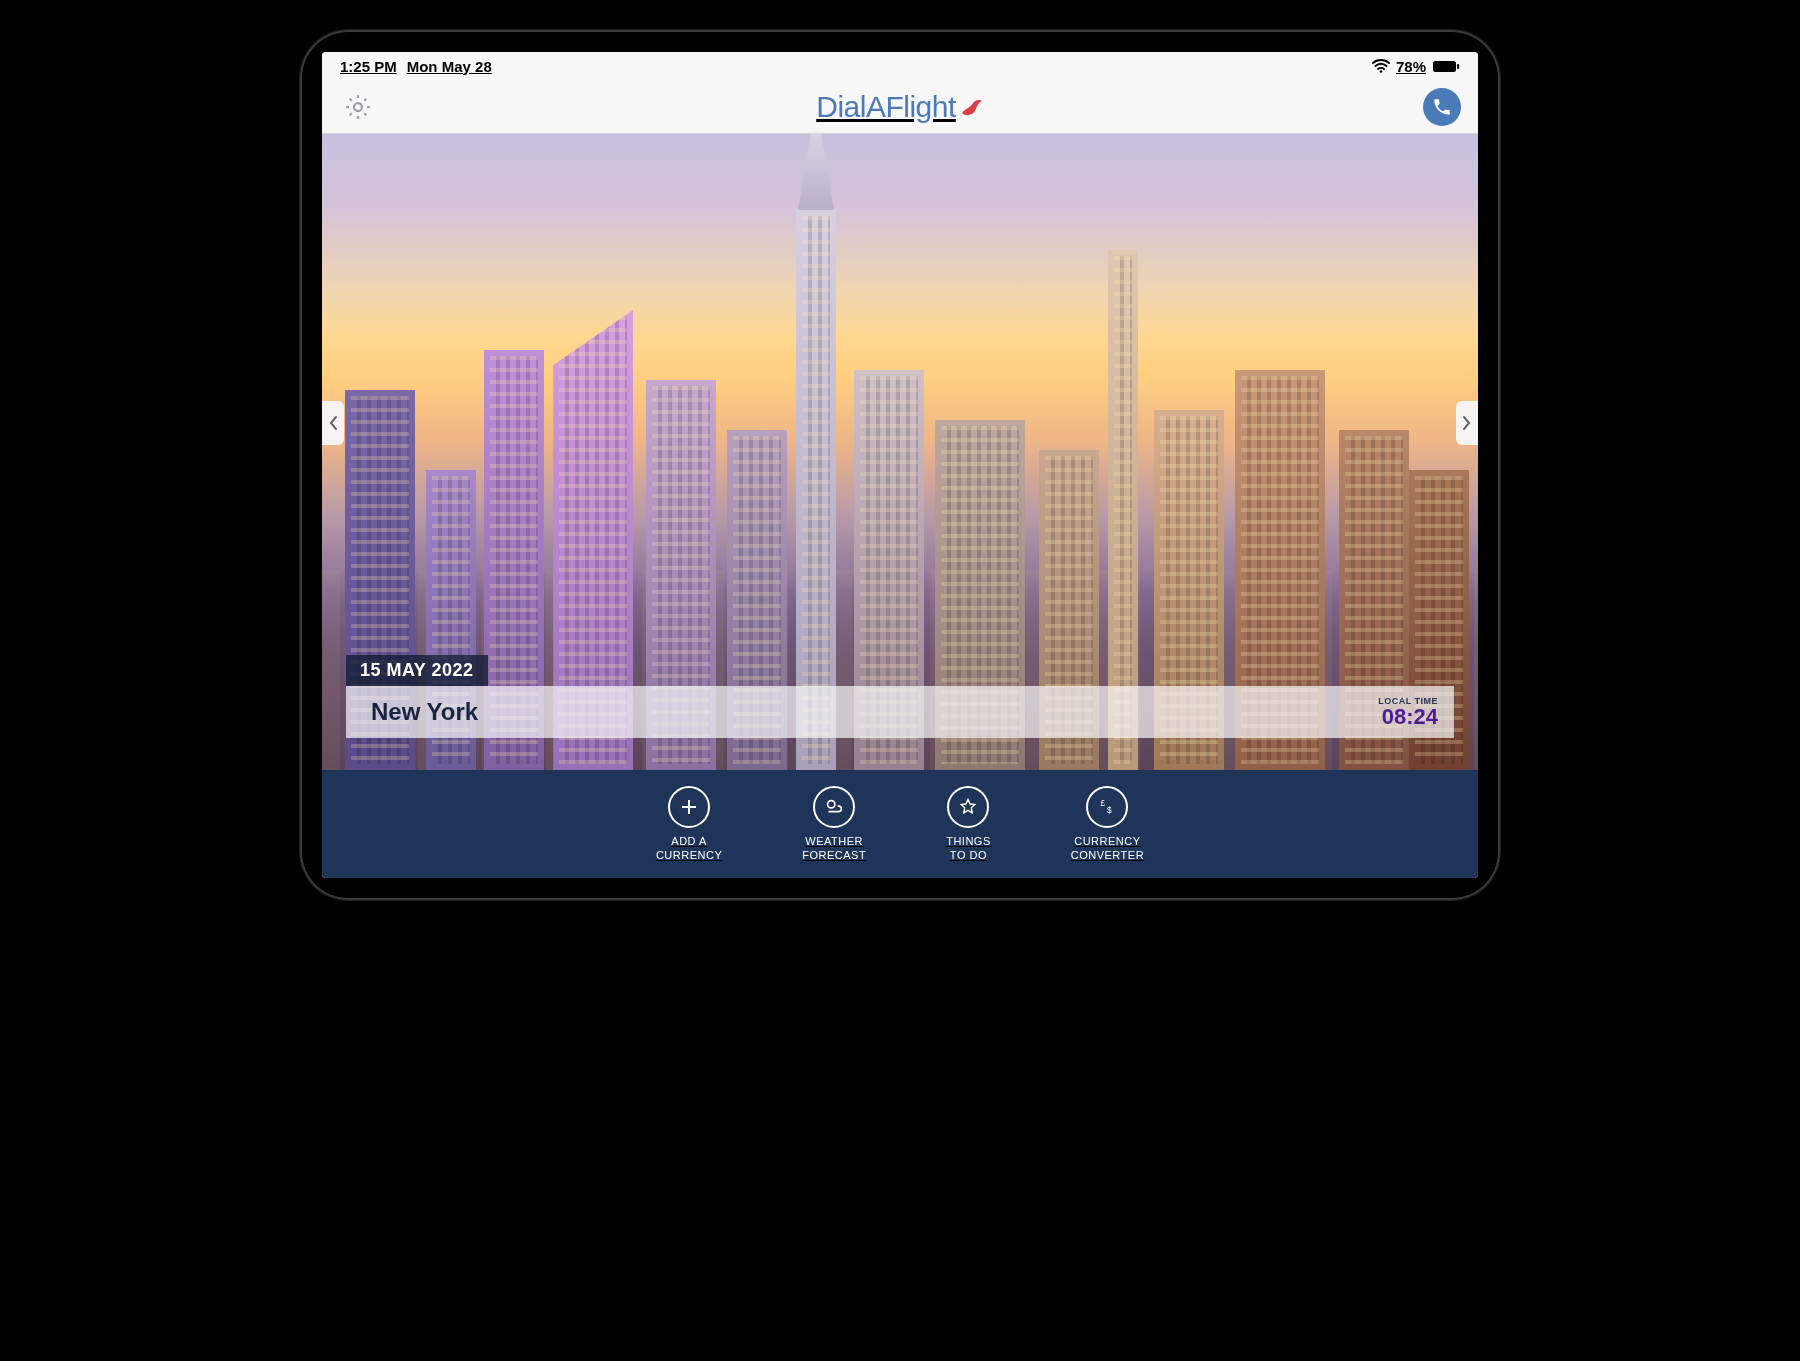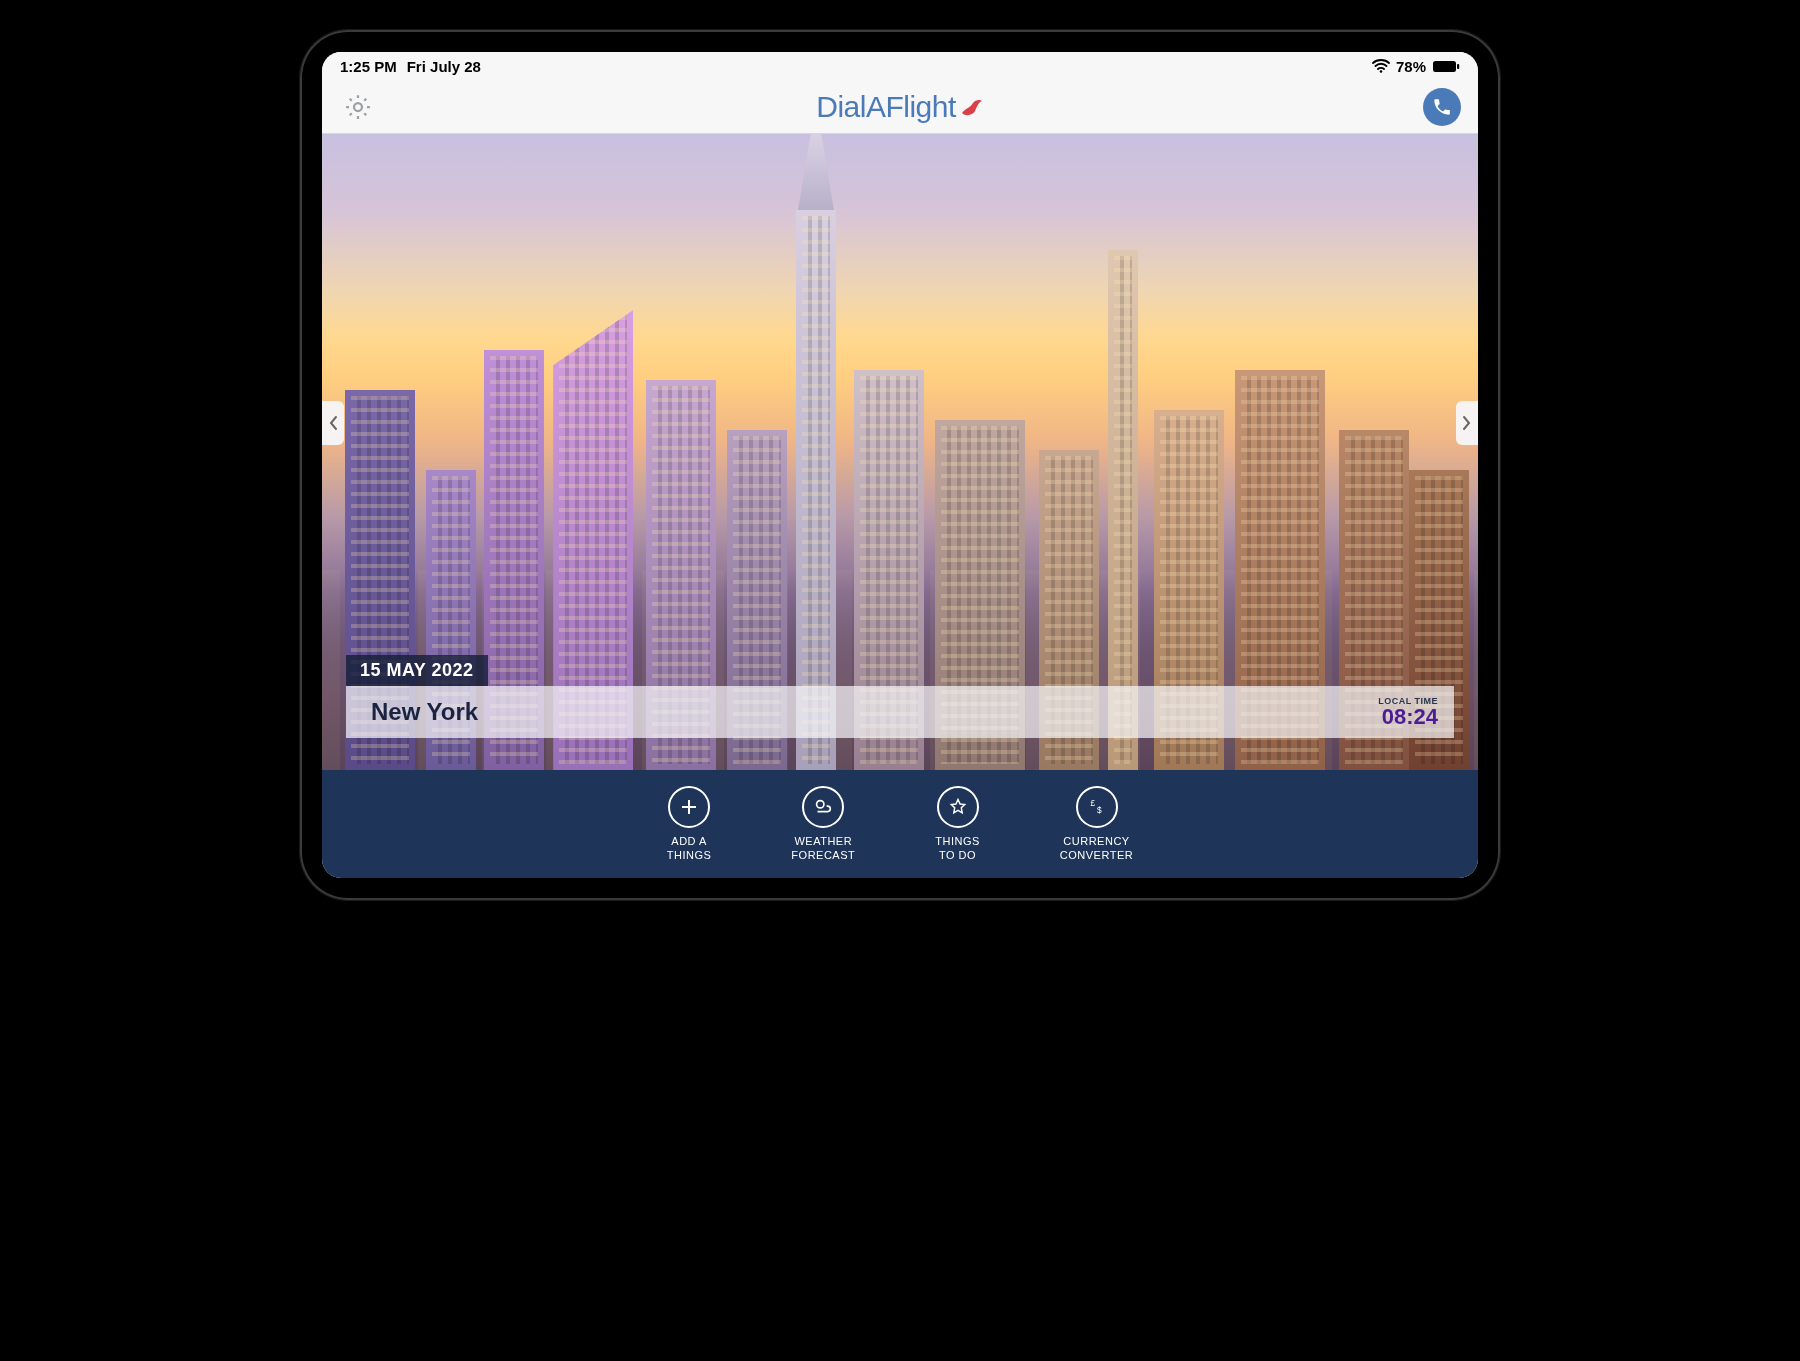--- a/index.html
+++ b/index.html
@@ -20,25 +20,26 @@
     background: #000;
     border-radius: 48px;
     padding: 22px;
     box-shadow: inset 0 0 0 2px #3a3a3c, 0 0 0 1px #1a1a1a;
     position: relative;
   }
   .screen {
     width: 100%;
     height: 100%;
     background: #f7f7f8;
-    border-radius: 19px;
+    border-radius: 4px;
     overflow: hidden;
     display: flex;
     flex-direction: column;
     position: relative;
+    text-decoration: underline;
   }
   
   .status-bar {
     height: 28px;
     background: #f7f7f8;
     display: flex;
     align-items: center;
     justify-content: space-between;
     padding: 0 18px;
     font-size: 15px;
@@ -227,21 +228,21 @@
 </style>
 </head>
 <body>
 
 <div class="tablet-frame">
   <div class="screen">
 
     <div class="status-bar">
       <div class="status-left">
         <span>1:25 PM</span>
-        <span>Fri July 28</span>
+        <span>Mon May 28</span>
       </div>
       <div class="status-right">
         <span class="wifi-icon">
           <svg width="18" height="14" viewBox="0 0 18 14">
               <path d="M1 4 C5 0 13 0 17 4 M3.5 7 C6.5 4 11.5 4 14.5 7 M6 10 C7.5 8.5 10.5 8.5 12 10" stroke="#000" stroke-width="1.8" fill="none" stroke-linecap="round"></path>
               <circle cx="9" cy="12.5" r="1.3" fill="#000"></circle>
             </svg>
         </span>
         <span>78%</span>
         <span class="battery-icon">
@@ -324,21 +325,21 @@
     </div>
 
     <div class="toolbar">
       <div class="tool-btn">
         <div class="tool-icon">
           <svg width="20" height="20" viewBox="0 0 20 20" stroke-width="2">
               <path d="M10 3v14M3 10h14"></path>
             </svg>
         </div>
         <div class="tool-label">ADD A
-THINGS</div>
+CURRENCY</div>
       </div>
       <div class="tool-btn">
         <div class="tool-icon">
           <svg width="22" height="22" viewBox="0 0 24 24" stroke-width="1.8">
               <circle cx="9" cy="9" r="4"></circle>
               <path d="M6 17h11a3 3 0 0 0 0-6c-.4 0-.8.1-1.1.2"></path>
             </svg>
         </div>
         <div class="tool-label">WEATHER
 FORECAST</div>

